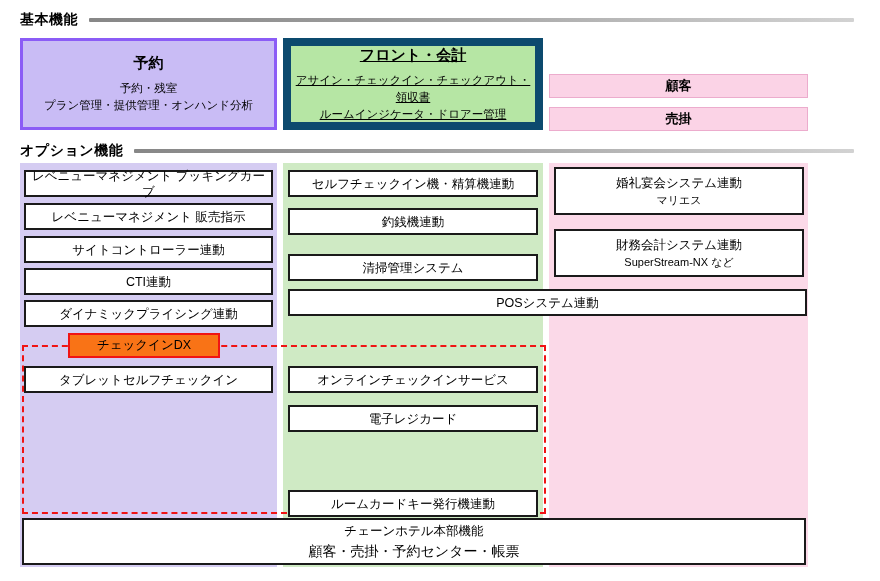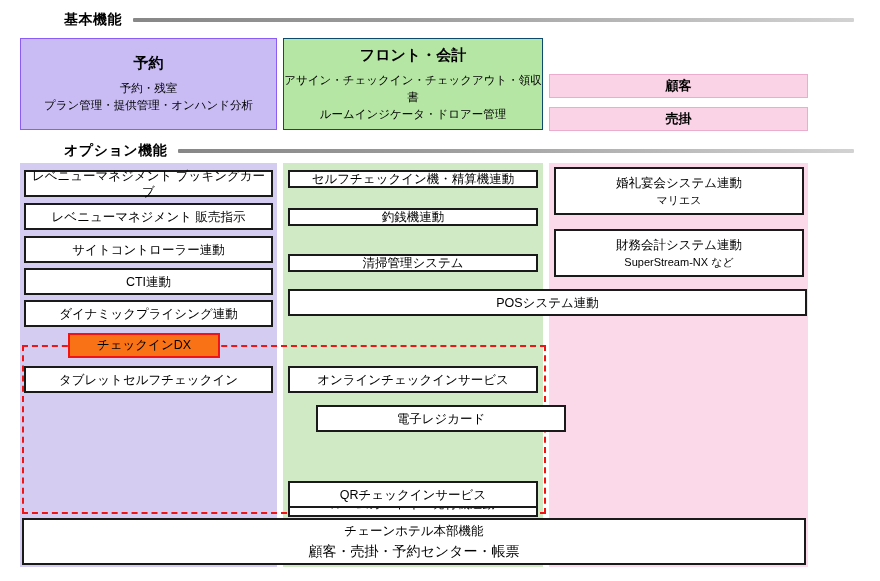--- a/index.html
+++ b/index.html
@@ -22,21 +22,20 @@
   }
 
   
   .section-header {
     position: absolute;
     display: flex;
     align-items: center;
     height: 20px;
     left: 20px;
     right: 26px;
-    margin-left: 44px;
   }
   .section-header .sh-label {
     font-size: 14px;
     font-weight: bold;
     white-space: nowrap;
     letter-spacing: 0.5px;
   }
   .section-header .sh-rule {
     flex: 1 1 auto;
     height: 4px;
@@ -63,26 +62,27 @@
     box-sizing: border-box;
     display: flex;
     flex-direction: column;
     align-items: center;
     justify-content: center;
     text-align: center;
   }
   #card-reserve {
     left: 20px; top: 38px; width: 257px; height: 92px;
     background: #c9bcf5;
-    border: 1px solid #8b5cf6;
+    border: 3px solid #8b5cf6;
   }
   #card-front {
     left: 283px; top: 38px; width: 260px; height: 92px;
     background: #b6e6a4;
-    border: 1px solid #0c4a6e;
+    border: 8px solid #0c4a6e;
+    text-decoration: underline;
   }
   .top-card .tc-title {
     font-size: 15px;
     font-weight: bold;
     margin-bottom: 7px;
   }
   .top-card .tc-sub {
     font-size: 11.5px;
     line-height: 17px;
   }
@@ -128,38 +128,38 @@
 
   
   .pill-left { left: 24px; width: 249px; height: 27px; }
   #lp-0 { top: 170px; }
   #lp-1 { top: 203px; }
   #lp-2 { top: 236px; }
   #lp-3 { top: 268px; }
   #lp-4 { top: 300px; }
 
   
-  .pill-mid { left: 288px; width: 250px; height: 18px; }
+  .pill-mid { left: 288px; width: 250px; height: 27px; }
   #mp-0 { top: 170px; }
   #mp-1 { top: 208px; }
   #mp-2 { top: 254px; }
 
   
   #pos-pill {
     left: 288px; top: 289px; width: 519px; height: 27px;
   }
 
   
   .pill-right { left: 554px; width: 250px; height: 48px; }
   #rp-0 { top: 167px; }
   #rp-1 { top: 229px; }
 
   
   #dx-mid-0 { left: 288px; top: 366px; width: 250px; height: 27px; }
-  #dx-mid-1 { left: 288px; top: 405px; width: 250px; height: 27px; margin-left: 28px; }
+  #dx-mid-1 { left: 288px; top: 405px; width: 250px; height: 27px; }
   #dx-mid-2 { left: 288px; top: 443px; width: 250px; height: 27px; margin-top: 47px; }
   #dx-mid-3 { left: 288px; top: 481px; width: 250px; height: 27px; }
 
   
   #dx-left-0 { left: 24px; top: 366px; width: 249px; height: 27px; }
 
   
   #dx-region {
     position: absolute;
     left: 22px;
@@ -259,21 +259,20 @@
     <span class="p-sub">マリエス</span>
   </div>
 
   <div id="dx-region"></div>
 
   <div class="pill" id="dx-left-0">タブレットセルフチェックイン</div>
 
   <div class="pill" id="dx-mid-0">オンラインチェックインサービス</div>
   <div class="pill" id="dx-mid-1">電子レジカード</div>
   <div class="pill" id="dx-mid-2">ルームカードキー発行機連動</div>
-  <div class="pill" id="dx-mid-3">QRチェックインサービス</div>
 
   <div id="dx-badge">チェックインDX</div>
 
   <div id="chain-bar">
     <div class="cb-title">チェーンホテル本部機能</div>
     <div class="cb-sub">顧客・売掛・予約センター・帳票</div>
   </div>
 
 </div>
 

